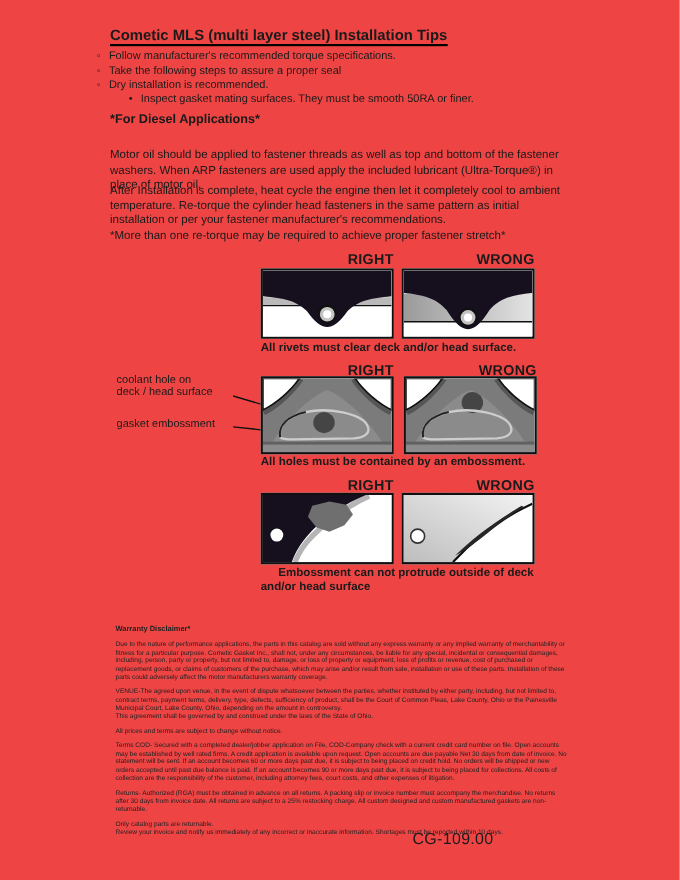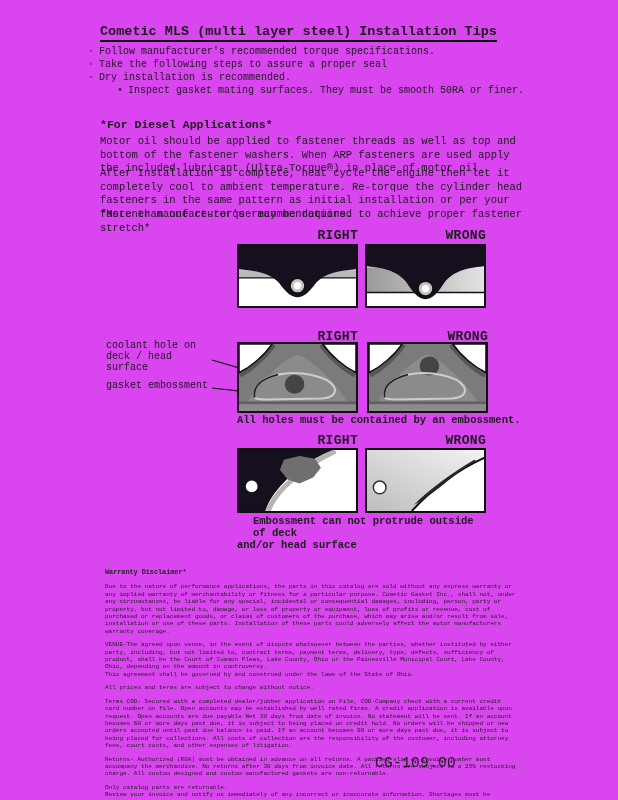--- a/index.html
+++ b/index.html
@@ -1,29 +1,29 @@
 <!DOCTYPE html>
 <html><head>
 <meta charset="utf-8">
 <style>
   html,body{margin:0;padding:0;background:#fff;}
-  .page{position:relative;width:618px;height:800px;background:#d946ef;overflow:hidden;
-        font-family:Liberation Mono, monospace;color:#1a1a1a;}
+  .page{position:relative;width:618px;height:800px;background:#ef4444;overflow:hidden;
+        font-family:Liberation Sans, sans-serif;color:#1a1a1a;}
 
   .title{position:absolute;left:100px;top:24px;font-size:13.5px;font-weight:700;
          border-bottom:2px solid #000;padding-bottom:1px;}
 
   .bullets{position:absolute;left:88px;top:45px;margin:0;padding:0;list-style:none;
            width:445px;font-size:10px;line-height:13px;}
   .bullets li{position:relative;padding-left:11px;}
   .bullets li::before{content:"\25E6";position:absolute;left:0;top:0;}
   .bullets li.sub{margin-left:29px;}
   .bullets li.sub::before{content:"\2022";}
 
-  .diesel-heading{position:absolute;left:100px;top:118px;font-size:11.5px;font-weight:700;margin:0;}
+  .diesel-heading{position:absolute;left:100px;top:103px;font-size:11.5px;font-weight:700;margin:0;}
   .body-par{position:absolute;left:100px;width:424px;font-size:10.5px;line-height:13.5px;margin:0;}
   .p1{top:135px;} .p2{top:167px;} .p3{top:208px;}
 
   .dlabel{position:absolute;width:121px;text-align:right;font-size:13px;font-weight:700;
           letter-spacing:.3px;}
   .dbox{position:absolute;width:121px;height:64px;border:2px solid #101010;box-sizing:border-box;
         background:#fff;}
   .dbox svg{display:block;width:100%;height:100%;}
   .dbox.h2{height:71px;}
   .caption{position:absolute;left:237px;font-size:10.5px;font-weight:700;line-height:12px;margin:0;}
@@ -81,20 +81,21 @@
       </defs>
       <rect width="120" height="62" fill="#ffffff"></rect>
       <rect x="0" y="22" width="120" height="26" fill="url(#g1)"></rect>
       <rect x="0" y="48" width="120" height="14" fill="#ffffff"></rect>
       <line x1="0" y1="48" x2="120" y2="48" stroke="#101010" stroke-width="1.4"></line>
       <path d="M0,0 H120 V21 C100,23 90,26 80,37 C73,48 67,55 60,55 C53,55 47,48 40,37 C30,26 20,23 0,21 Z" fill="#16101e"></path>
       <circle cx="60" cy="44" r="8" fill="#c4c4c4" stroke="#101010" stroke-width="2.2"></circle>
       <circle cx="60" cy="44" r="3.8" fill="#ffffff"></circle>
     </svg>
   </div>
+  <p class="caption" style="top:310px;">All rivets must clear deck and/or head surface.</p>
 
   <div class="ptr-label" style="left:106px;top:340px;">
     <div>coolant hole on</div>
     <div>deck / head surface</div>
   </div>
   <div class="ptr-label" style="left:106px;top:380px;">gasket embossment</div>
   <svg class="leader" width="85" height="55" viewBox="0 0 85 55">
     <line x1="1" y1="15" x2="79" y2="38" stroke="#101010" stroke-width="1.2"></line>
     <line x1="1" y1="43" x2="47" y2="48" stroke="#101010" stroke-width="1.2"></line>
   </svg>

